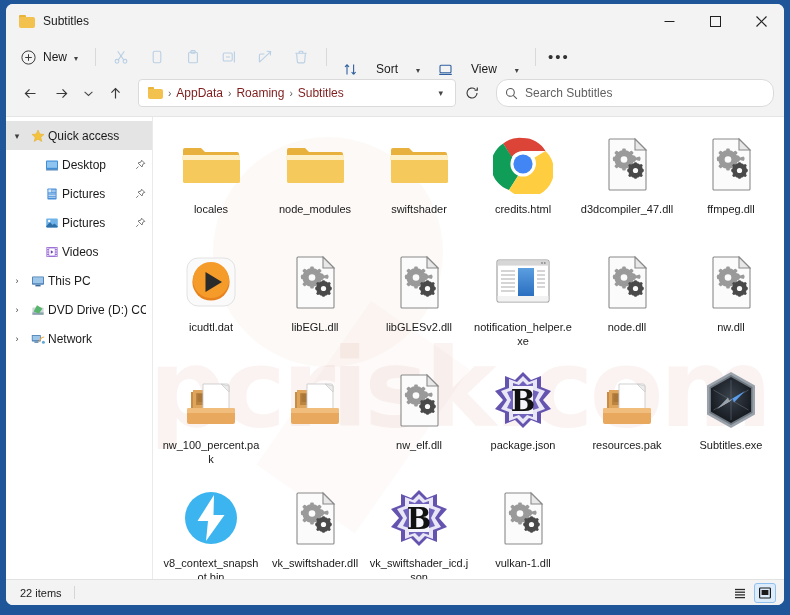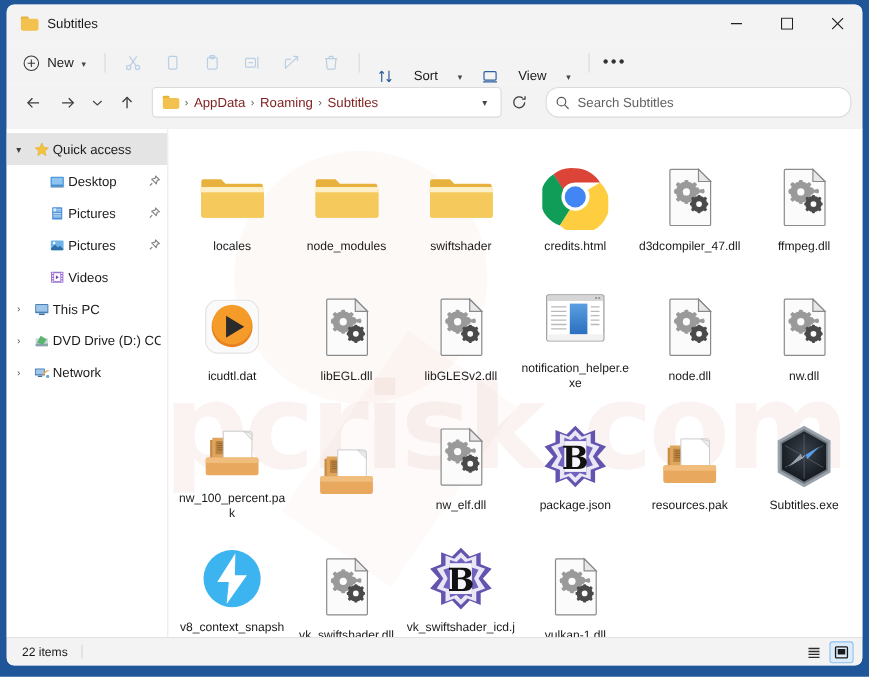--- a/index.html
+++ b/index.html
@@ -208,21 +208,20 @@
     align-content: flex-start;
   }
   .tile {
     width: 104px;
     height: 118px;
     display: flex;
     flex-direction: column;
     align-items: center;
     padding-top: 6px;
     border-radius: 4px;
-    justify-content: center;
   }
   .tile .ico {
     width: 62px; height: 62px;
     display: flex; align-items: center; justify-content: center;
     flex: 0 0 62px;
   }
   .tile .ico svg { display: block; }
   .tile .label {
     margin-top: 7px;
     font-size: 11px;

